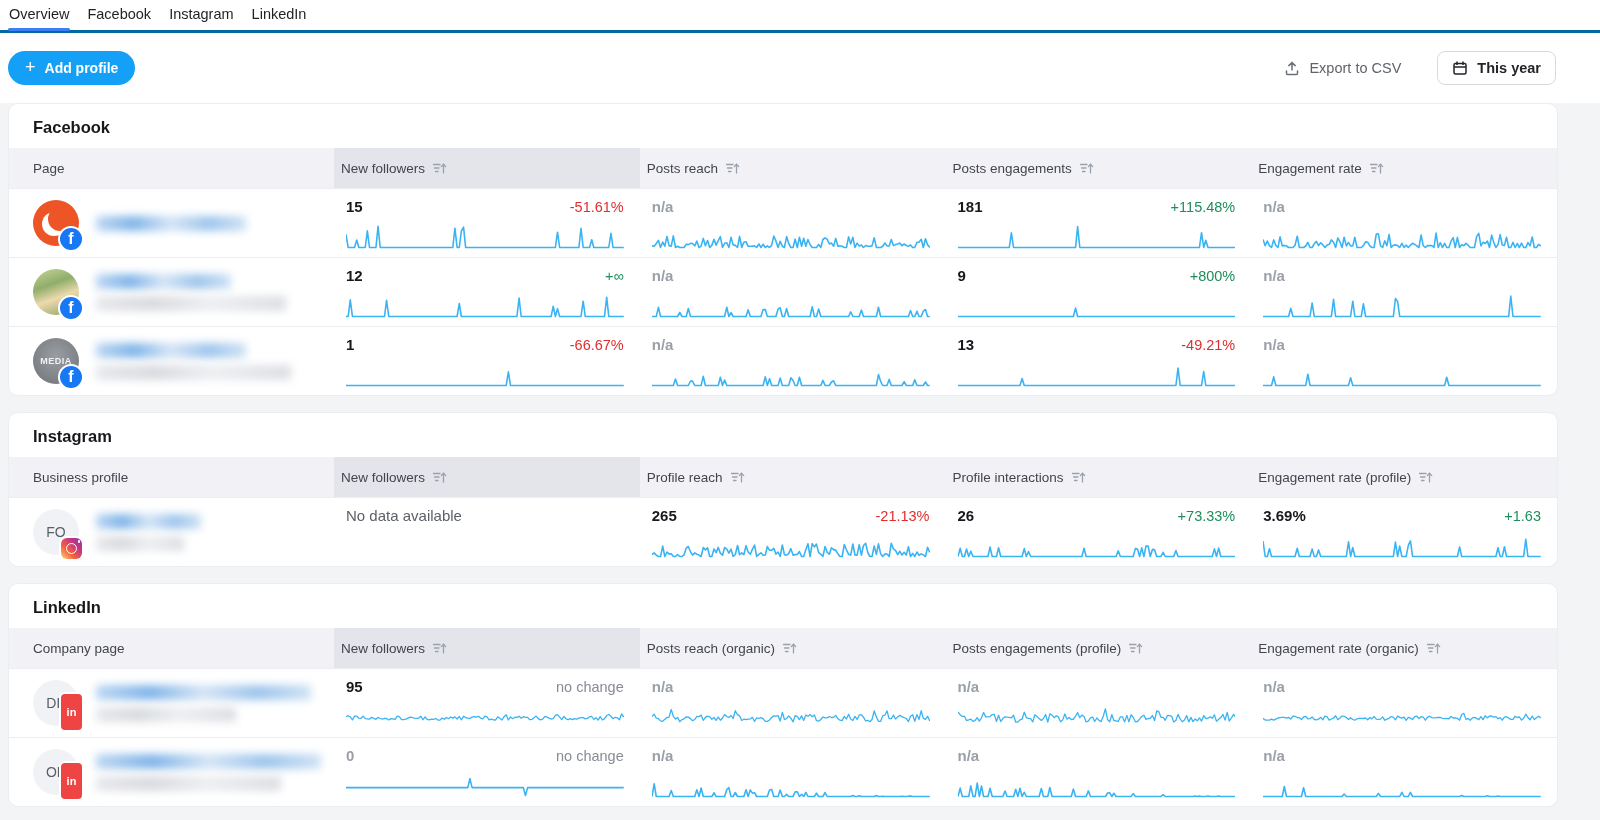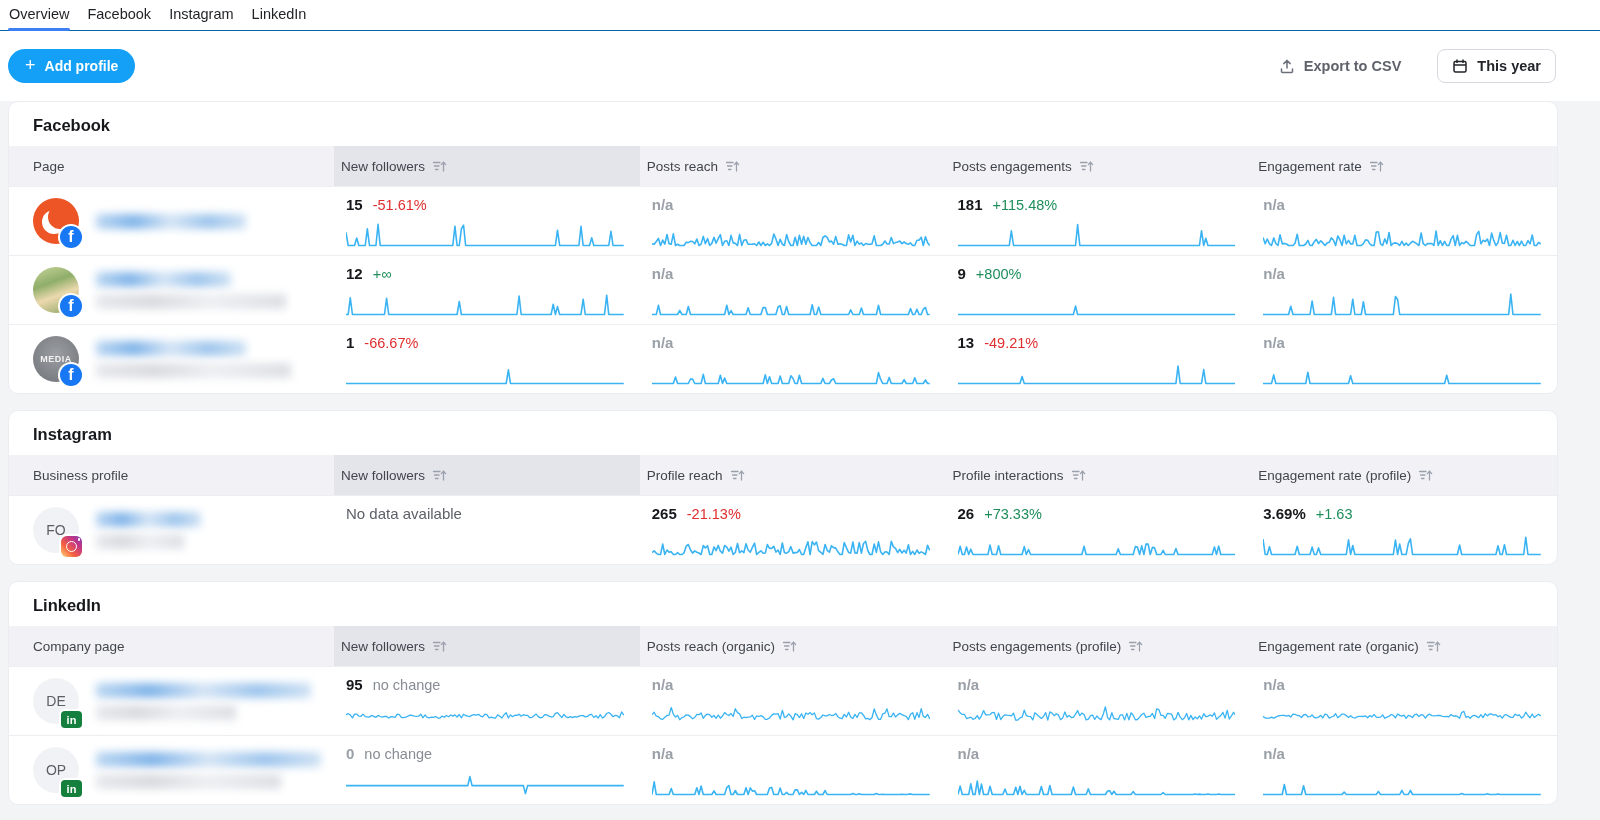--- a/index.html
+++ b/index.html
@@ -1,35 +1,35 @@
 <!DOCTYPE html>
 <html><head>
 <meta charset="utf-8">
 <style>
   html,body{margin:0;padding:0;}
   body{width:1600px;height:820px;overflow:hidden;background:#f3f4f6;
        font-family:"Liberation Sans",sans-serif;color:#17181c;}
 
   
   .tabbar{background:#fff;display:flex;gap:16px;align-items:flex-end;
-          padding-left:8px;height:30px;border-bottom:1px solid #0369a1;}
+          padding-left:8px;height:30px;border-bottom:3px solid #0369a1;}
   .tab{font-size:14.5px;color:#1f2125;padding:7px 1px 8px;position:relative;cursor:pointer;}
   .tab.active::after{content:"";position:absolute;left:0;right:0;bottom:-1px;height:3px;
           background:#3b7ff2;border-radius:2px;}
 
   
   .toolbar{background:#fff;display:flex;justify-content:space-between;align-items:center;
            padding:18px 44px 18px 8px;height:34px;}
   .btn-primary{display:flex;align-items:center;gap:9px;background:#14a0f6;color:#fff;border:none;
            border-radius:17px;height:34px;padding:0 17px;font-size:14px;font-weight:700;
            font-family:inherit;cursor:pointer;}
   .btn-primary .plus{font-size:18px;font-weight:400;line-height:1;margin-top:-2px;}
   .toolbar-right{display:flex;align-items:center;gap:30px;}
   .export-btn{display:flex;align-items:center;gap:9px;background:none;border:none;color:#5f626b;
-           font-size:14.5px;font-weight:700;font-family:inherit;cursor:pointer;}
+           font-size:14.5px;font-weight:400;font-family:inherit;cursor:pointer;}
   .date-btn{display:flex;align-items:center;gap:9px;background:#fff;border:1px solid #d7d9df;
            border-radius:8px;height:34px;padding:0 14px;font-size:14.5px;font-weight:600;
            color:#23252a;font-family:inherit;cursor:pointer;box-sizing:border-box;}
 
   
   .main{padding:0 42px 16px 8px;display:flex;flex-direction:column;gap:16px;}
   .card{background:#fff;border:1px solid #ebedf1;border-radius:10px;overflow:hidden;}
   .card-title{margin:0;padding:12px 24px 10px;font-size:16.5px;font-weight:700;color:#17181c;line-height:22px;}
 
   .thead{display:flex;height:40px;}
@@ -37,21 +37,21 @@
       box-sizing:border-box;cursor:pointer;text-align:right;}
   .th-entity{width:325px;padding-left:24px;}
   .th-m{flex:1;padding-left:7px;}
   .th.sorted{background:#e4e4eb;}
   .sort-ic{display:inline-flex;margin-top:1px;}
 
   .trow{display:flex;height:68px;border-top:1px solid #edeef2;}
   .cell-entity{width:325px;display:flex;align-items:center;gap:17px;padding-left:24px;box-sizing:border-box;}
   .cell-m{flex:1;box-sizing:border-box;padding:9px 16px 8px 12px;display:flex;flex-direction:column;
           justify-content:space-between;}
-  .vline{display:flex;align-items:baseline;gap:10px;font-size:15px;line-height:18px;}
+  .vline{display:flex;align-items:baseline;gap:10px;font-size:15px;line-height:18px;justify-content:space-between;}
   .v{font-weight:700;color:#17181c;}
   .v.vmuted{color:#9aa0a8;}
   .delta{font-size:14.5px;}
   .delta.up{color:#1e8e5a;}
   .delta.down{color:#e02e2e;}
   .delta.flat{color:#878c95;}
   .no-data{color:#5d6068;font-size:15px;}
   .spark{width:100%;height:26px;display:block;}
 
   
@@ -62,21 +62,21 @@
   .sem-a{position:absolute;width:24px;height:24px;left:9px;top:12px;background:#fff;border-radius:50%;}
   .sem-b{position:absolute;width:24px;height:24px;left:15px;top:7px;background:#ed5426;border-radius:50%;}
   .avatar-cartoon{background:linear-gradient(160deg,#c9d49b 0%,#8fae6a 35%,#ecd9ad 60%,#87a05e 100%);}
   .avatar-media{background:radial-gradient(circle at 50% 40%,#9a9da2,#6f7277);}
   .avatar-media .av-txt{color:#f2f2f2;font-size:9px;font-weight:700;letter-spacing:.5px;}
   .avatar-initials{background:#f1f2f5;}
   .badge{position:absolute;right:-3px;bottom:-4px;width:22px;height:22px;border-radius:50%;
          display:flex;align-items:center;justify-content:center;box-shadow:0 0 0 2px #fff;
          color:#fff;font-weight:700;z-index:3;}
   .badge-facebook{background:#1877f2;font-size:16px;line-height:1;}
-  .badge-linkedin{background:#15803d;border-radius:4px;width:21px;height:17px;font-size:11px;}
+  .badge-linkedin{background:#ef4444;border-radius:4px;width:21px;height:36px;font-size:11px;}
   .badge-instagram{border-radius:6px;width:21px;height:21px;
          background:linear-gradient(45deg,#ffd776 0%,#f56040 35%,#c13584 70%,#833ab4 100%);}
   .ig-cam{width:9px;height:9px;border:1.6px solid #fff;border-radius:50%;position:relative;}
   .ig-cam::after{content:"";position:absolute;width:2.5px;height:2.5px;background:#fff;
          border-radius:50%;top:-4px;right:-4px;}
 
   
   .namelines{display:flex;flex-direction:column;gap:7px;}
   .bl{height:15px;border-radius:2px;filter:blur(4px);}
   .bl.blue{background:linear-gradient(90deg,#bcd7f2,#7fb3e8 25%,#d4e4f5 50%,#9cc4ec 75%,#cfe2f4);}

